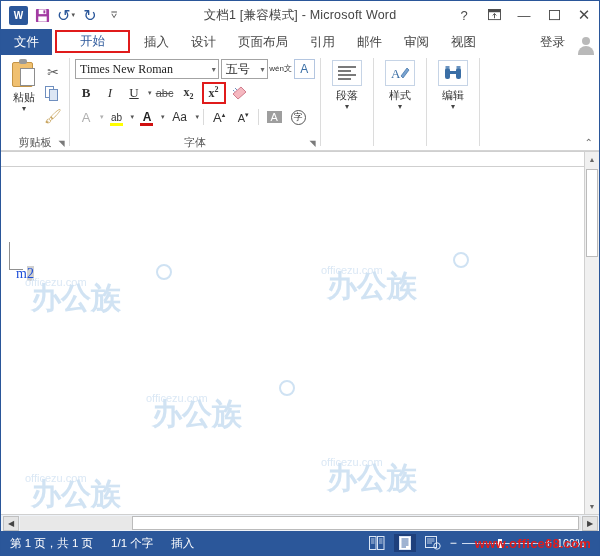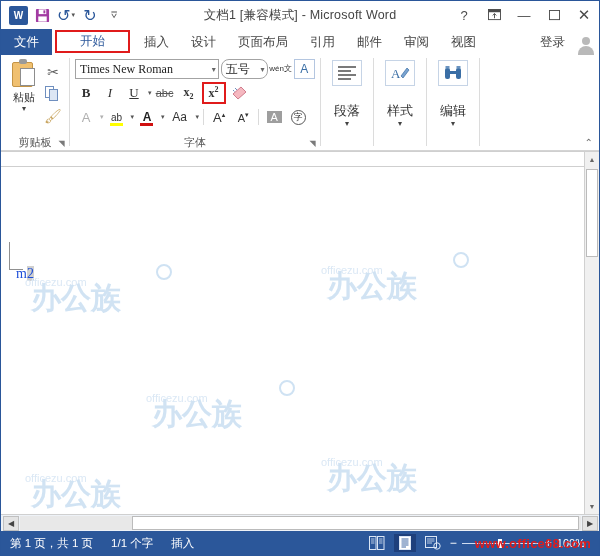--- a/index.html
+++ b/index.html
@@ -135,21 +135,21 @@
   .combo {
     height: 20px; border: 1px solid #a3a3a3; background: #fff;
     display: flex; align-items: center; padding: 0 2px 0 4px;
     font-size: 12px; color: #222;
   }
   .combo .cval { flex: 1; white-space: nowrap; overflow: hidden;
     font-family: "Liberation Serif", "DejaVu Serif", serif; }
   .combo .cv-cn { flex: 1; white-space: nowrap; font-family: "Liberation Sans", sans-serif; }
   .combo-caret { font-size: 8px; color: #666; padding-left: 3px; }
   .font-name { width: 148px; }
-  .font-size { width: 48px; border-radius: 8px; }
+  .font-size { width: 48px; }
   .fbtn {
     width: 22px; height: 20px; display: flex; align-items: center; justify-content: center;
     font-size: 12px; color: #333; position: relative;
   }
   .fbtn.bordered { border: 1px solid #b4c6e0; background: #fff; }
   .fbtn.redbox { border: 2px solid #e01b1b; width: 24px; height: 22px; }
   .b-b { font-weight: bold; font-family: "Liberation Serif", serif; font-size: 13px; }
   .b-i { font-style: italic; font-family: "Liberation Serif", serif; font-size: 13px; }
   .b-u { text-decoration: underline; font-family: "Liberation Serif", serif; font-size: 13px; }
   .b-strike { text-decoration: line-through; color: #555; font-size: 11px; }
@@ -167,21 +167,21 @@
   .vsep { width: 1px; height: 16px; background: #dadada; margin: 0 2px; }
   .pho-btn { font-size: 8px; line-height: 8px; text-align: center; color: #333; }
 
   
   .rgrp { width: 52px; }
   .rgrp-body { flex: 1; display: flex; flex-direction: column; align-items: center; padding-top: 5px; }
   .big-ico {
     width: 30px; height: 26px; border: 1px solid #c6d4e6; background: #fff;
     display: flex; align-items: center; justify-content: center;
   }
-  .rlbl { font-size: 13px; color: #333; margin-top: 16px; }
+  .rlbl { font-size: 11px; color: #333; margin-top: 2px; }
   .rcaret { font-size: 8px; color: #444; line-height: 8px; }
   .para-lines { width: 18px; }
   .para-lines i { display: block; height: 2px; background: #7a7a7a; margin: 2px 0; }
   .para-lines i:nth-child(2) { width: 13px; }
   .para-lines i:nth-child(4) { width: 13px; }
   .collapse-ribbon {
     position: absolute; right: 6px; bottom: 2px; font-size: 10px; color: #6f6f6f;
   }
 
   

